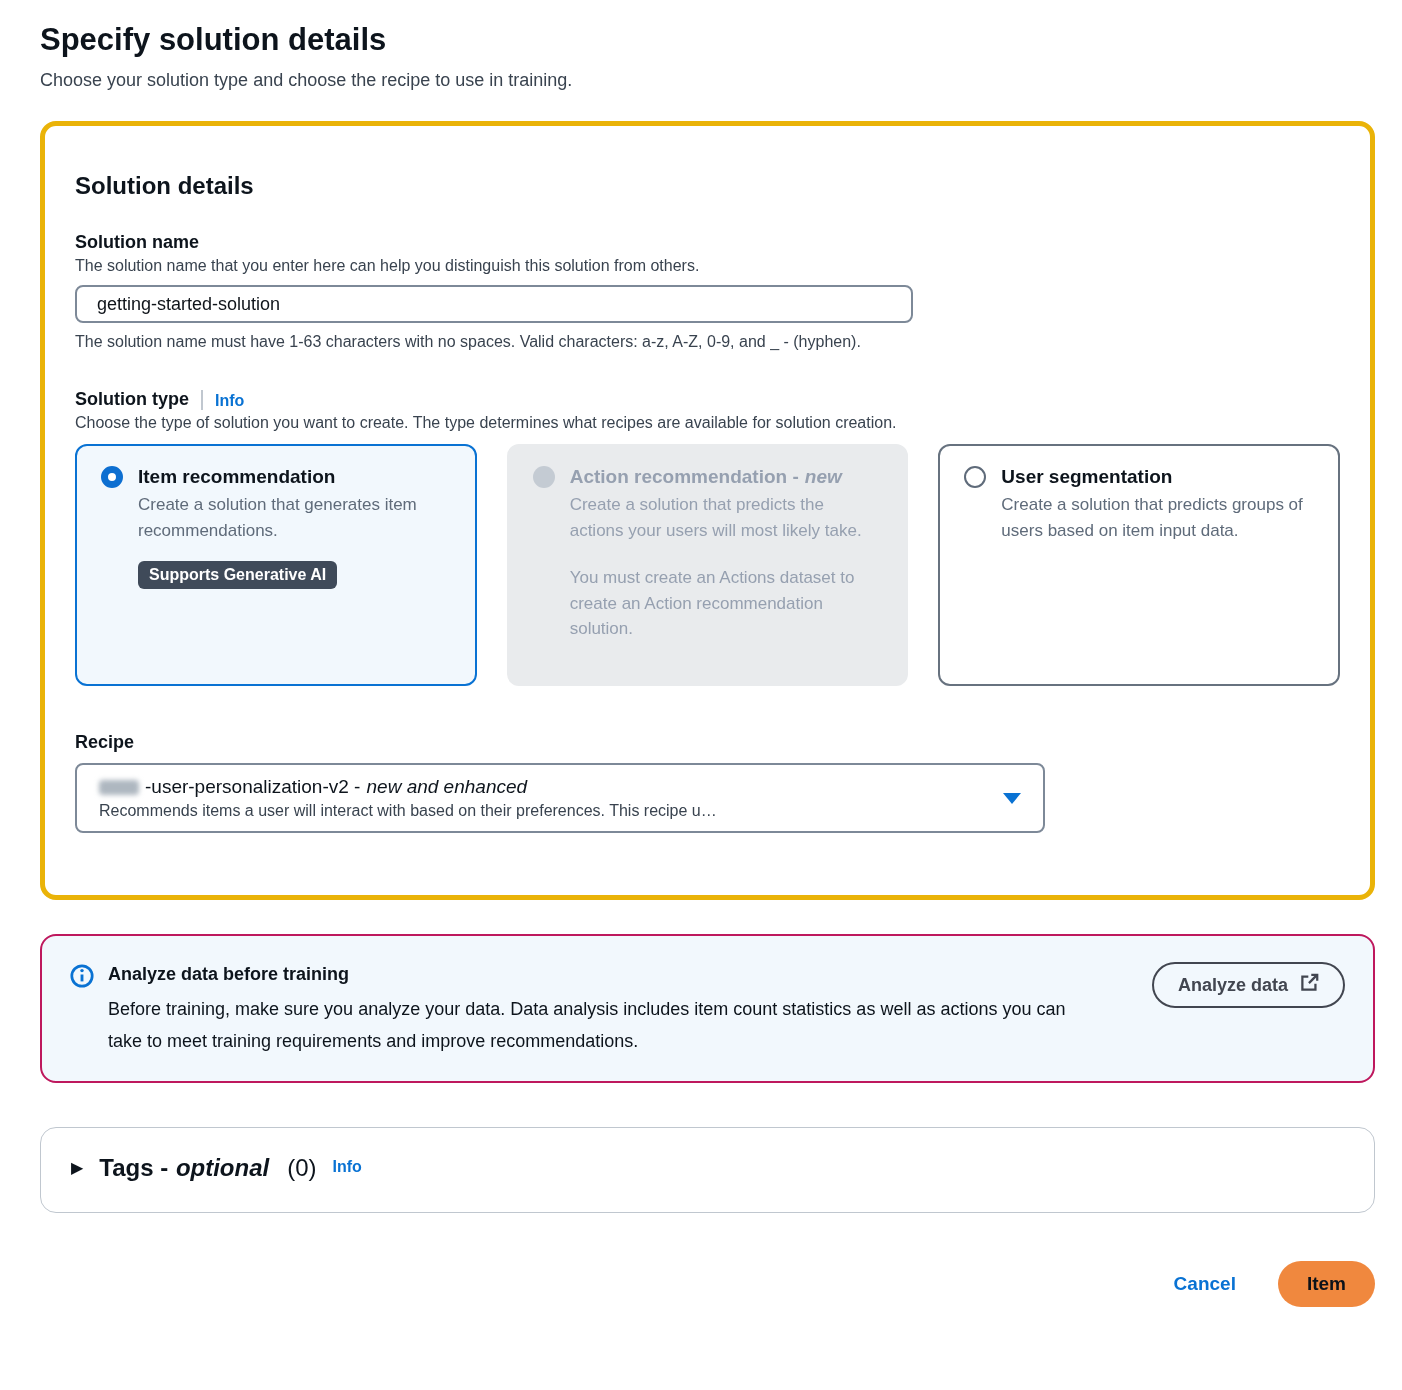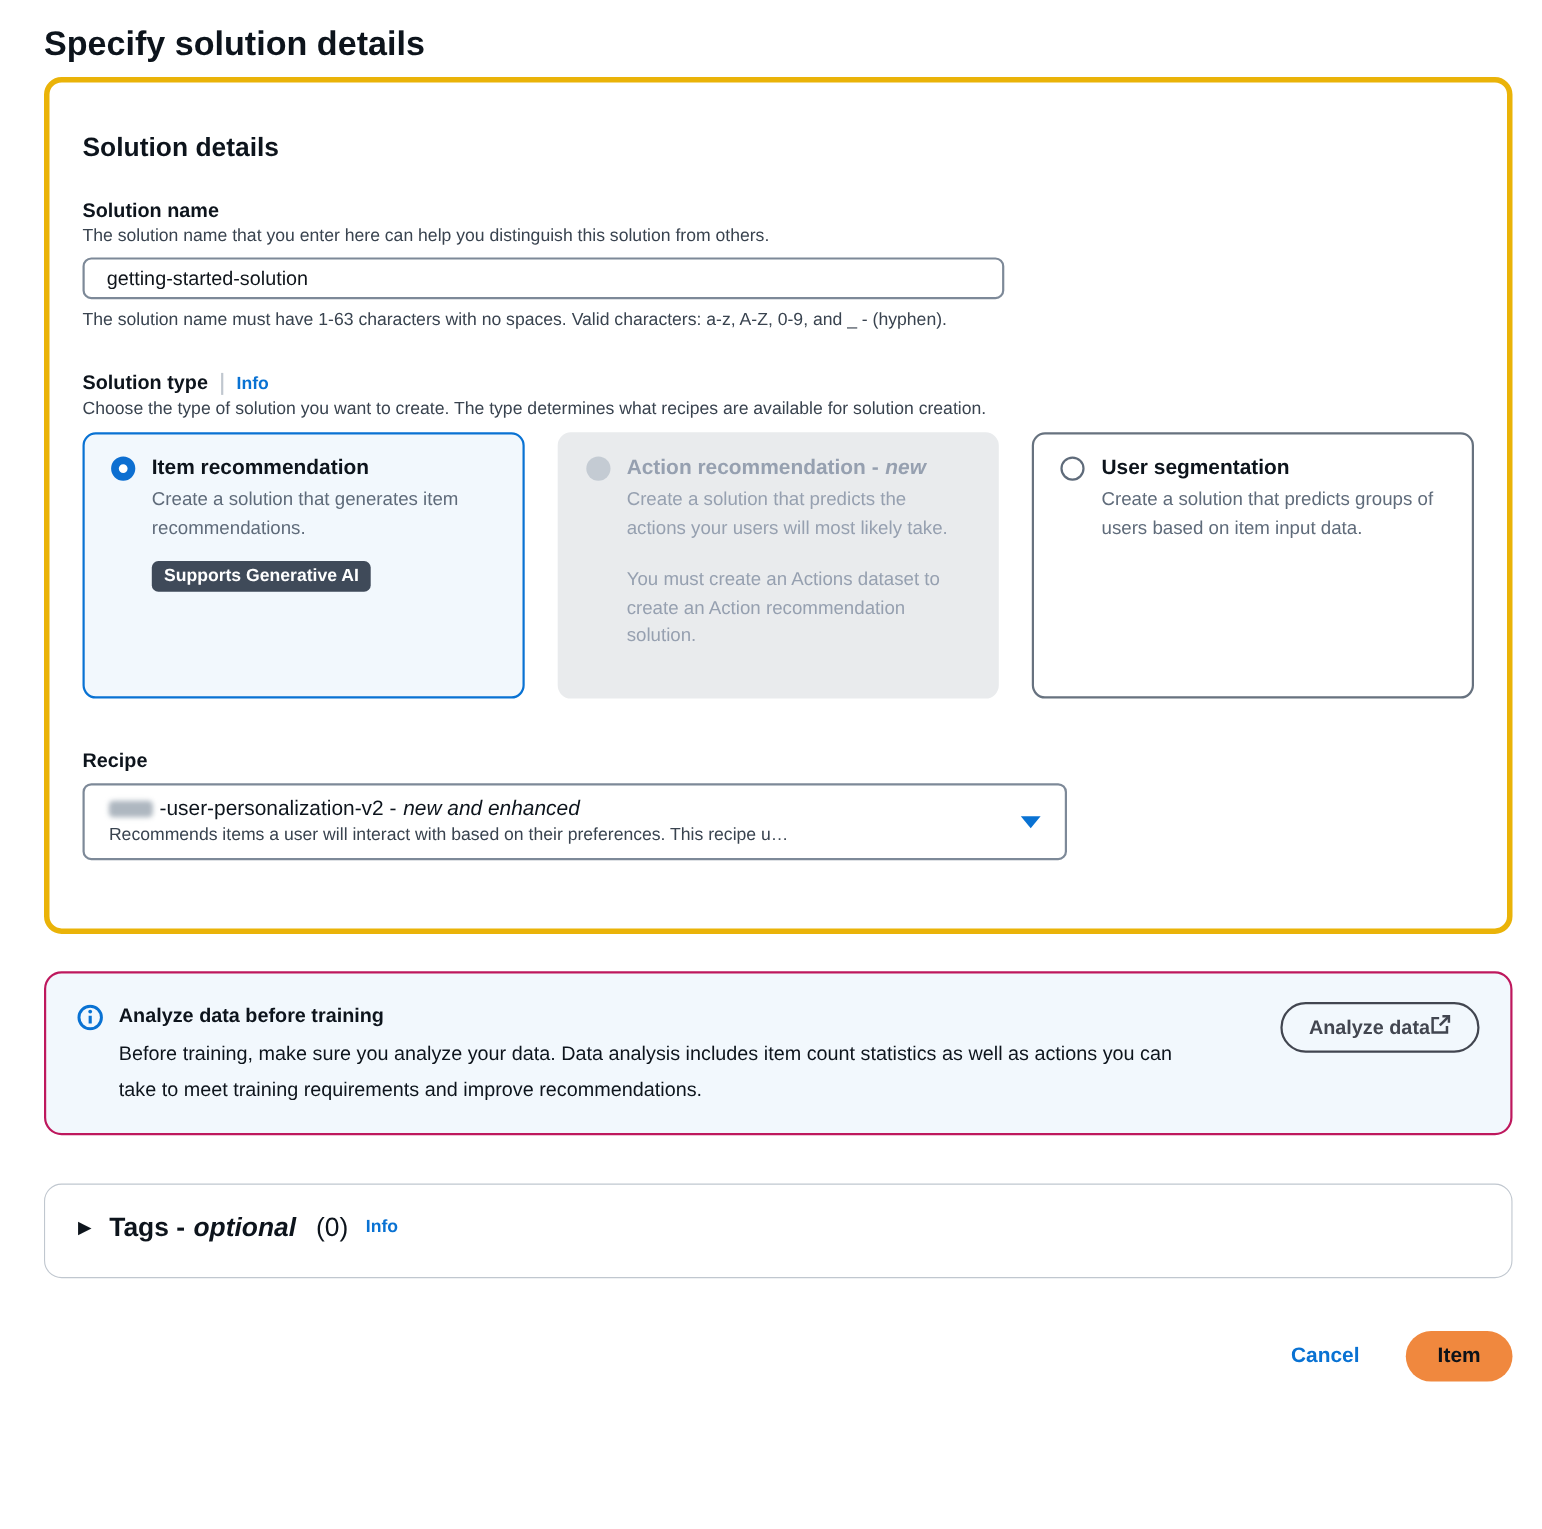--- a/index.html
+++ b/index.html
@@ -53,21 +53,21 @@
   .card.disabled .card-desc { color:#96a0b0; }
   .card-note { font-size:17px; color:#96a0b0; line-height:1.5; margin:22px 0 0 37px; }
   .genai-badge {
     display:inline-block; margin:18px 0 0 37px;
     background:#3f4a59; color:#fff; font-size:16px; font-weight:700;
     padding:5px 11px; border-radius:6px;
   }
 
   .recipe-block { margin-top:46px; }
   .dropdown {
-    width:895px; margin-top:10px; background:#fff;
+    width:970px; margin-top:10px; background:#fff;
     border:2px solid #7d8998; border-radius:8px;
     padding:11px 22px; display:flex; align-items:center; cursor:pointer;
   }
   .dd-lines { flex:1; min-width:0; }
   .dd-line1 { font-size:19px; color:#0d141c; }
   .dd-line2 { font-size:16px; color:#39434f; margin-top:4px; }
   .caret {
     width:0; height:0; margin-left:18px;
     border-left:9px solid transparent; border-right:9px solid transparent;
     border-top:11px solid #0972d3;
@@ -83,21 +83,21 @@
   .banner {
     margin-top:34px; border:2px solid #be185d; border-radius:16px;
     background:#f2f8fd; padding:24px 28px;
     display:flex; align-items:flex-start; gap:14px;justify-content:center;
   }
   .banner-icon { margin-top:4px; flex:none; }
   .banner-content { flex:1; }
   .banner-title { font-size:18px; font-weight:800; color:#0d141c; margin-top:4px; }
   .banner-body { font-size:18px; color:#0d141c; margin-top:9px; max-width:965px; line-height:1.75; }
   .analyze-btn {
-    flex:none; display:flex; align-items:center; gap:0;
+    flex:none; display:flex; align-items:center; gap:12px;
     border:2px solid #424650; border-radius:23px; background:transparent;
     padding:9px 24px; font-family:"Liberation Sans", sans-serif;
     font-size:18px; font-weight:700; color:#424650; cursor:pointer; margin-top:2px;
   }
 
   .tags-panel {
     margin-top:44px; border:1px solid #c0c7cf; border-radius:16px;
     padding:26px 30px 30px;
   }
   .tags-head { display:flex; align-items:center; gap:16px; cursor:pointer; }
@@ -117,20 +117,21 @@
     font-size:19px; font-weight:700; color:#0c1219; cursor:pointer;
     font-family:"Liberation Sans", sans-serif;
   }
 </style>
 </head>
 <body>
 
 <div class="page">
 
   <h1 class="page-title">Specify solution details</h1>
+  <p class="page-subtitle">Choose your solution type and choose the recipe to use in training.</p>
 
   <section class="panel">
     <h2 class="panel-heading">Solution details</h2>
 
     <div class="field">
       <div class="field-label">Solution name</div>
       <div class="field-desc">The solution name that you enter here can help you distinguish this solution from others.</div>
       <input class="text-input" type="text" value="getting-started-solution" style="">
       <div class="constraint">The solution name must have 1-63 characters with no spaces. Valid characters: a-z, A-Z, 0-9, and _ - (hyphen).</div>
     </div>

